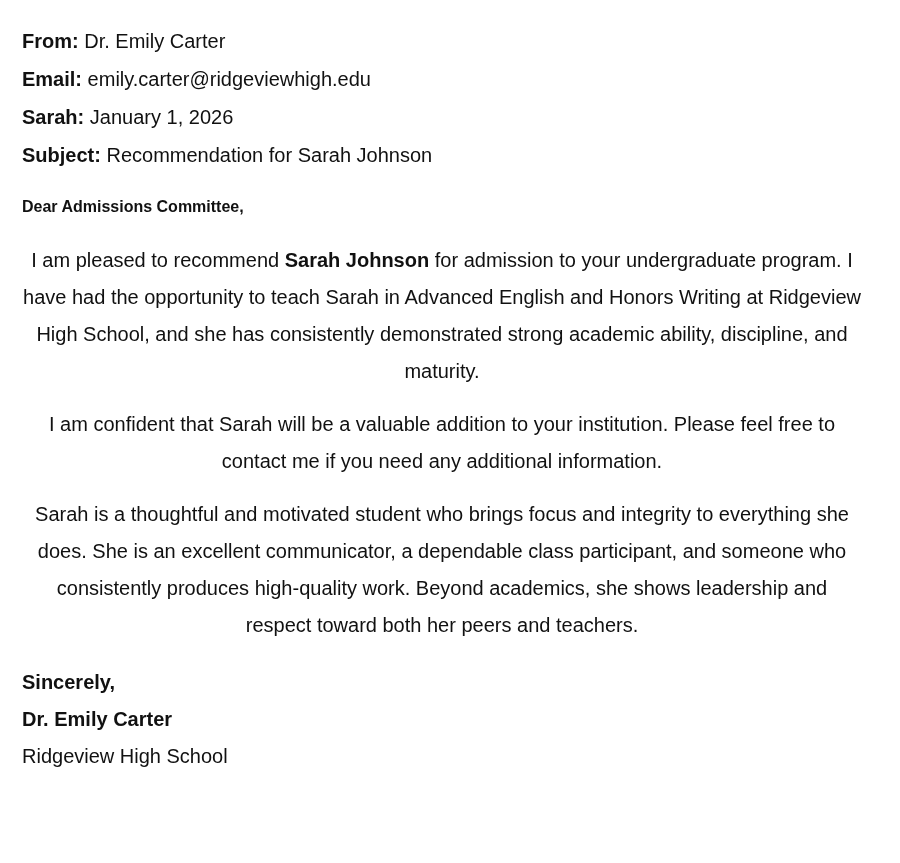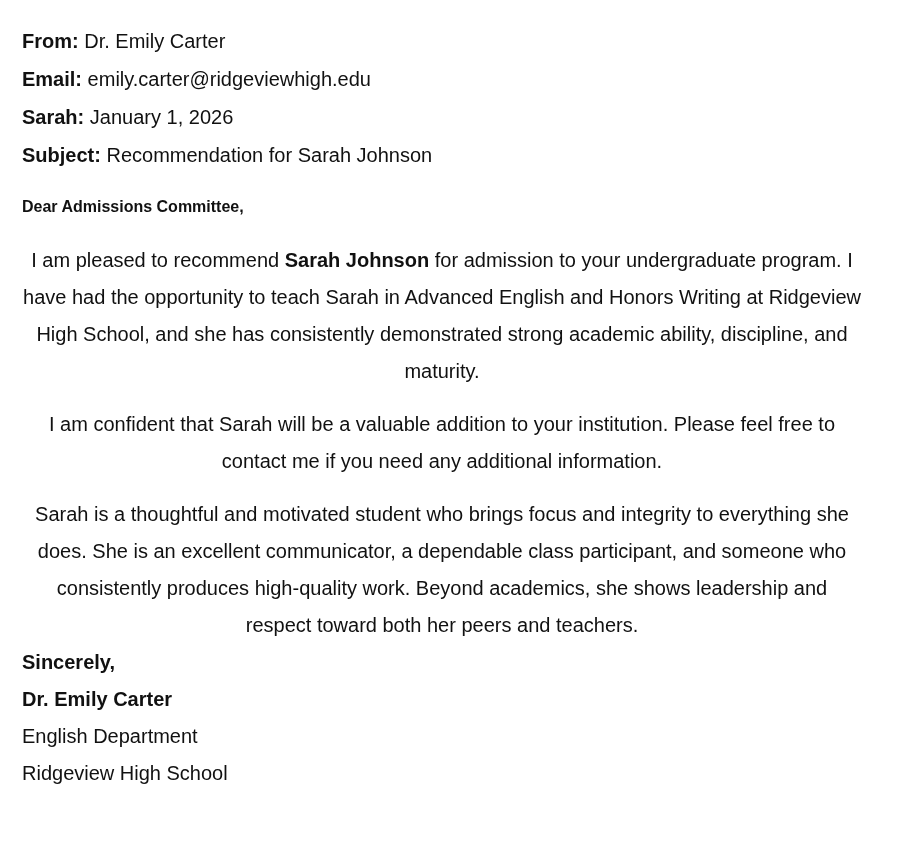--- a/index.html
+++ b/index.html
@@ -50,20 +50,21 @@
     font-size: 20px;
     line-height: 37px;
     margin: 16px 0 0 0;
     text-align: center;
     word-spacing: 0px;
   }
   p.para .strong {
     font-weight: bold;
   }
   .closing {
+    margin-top: 20px;
   }
   .closing-line {
     font-size: 20px;
     line-height: 37px;
     white-space: nowrap;
   }
   .closing-line.bold {
     font-weight: bold;
   }
 </style>
@@ -96,18 +97,17 @@
 
     <p class="para"><span>I am pleased to recommend </span><span class="strong">Sarah Johnson</span><span> for admission to your undergraduate program. I have had the opportunity to teach Sarah in Advanced English and Honors Writing at Ridgeview High School, and she has consistently demonstrated strong academic ability, discipline, and maturity.</span></p>
 
     <p class="para">I am confident that Sarah will be a valuable addition to your institution. Please feel free to contact me if you need any additional information.</p>
 
     <p class="para">Sarah is a thoughtful and motivated student who brings focus and integrity to everything she does. She is an excellent communicator, a dependable class participant, and someone who consistently produces high-quality work. Beyond academics, she shows leadership and respect toward both her peers and teachers.</p>
 
     <div class="closing">
       <div class="closing-line bold">Sincerely,</div>
       <div class="closing-line bold">Dr. Emily Carter</div>
-      <div class="closing-line">English Department</div>
       <div class="closing-line">Ridgeview High School</div>
     </div>
 
   </div>
 </div>
 
 </body></html>

